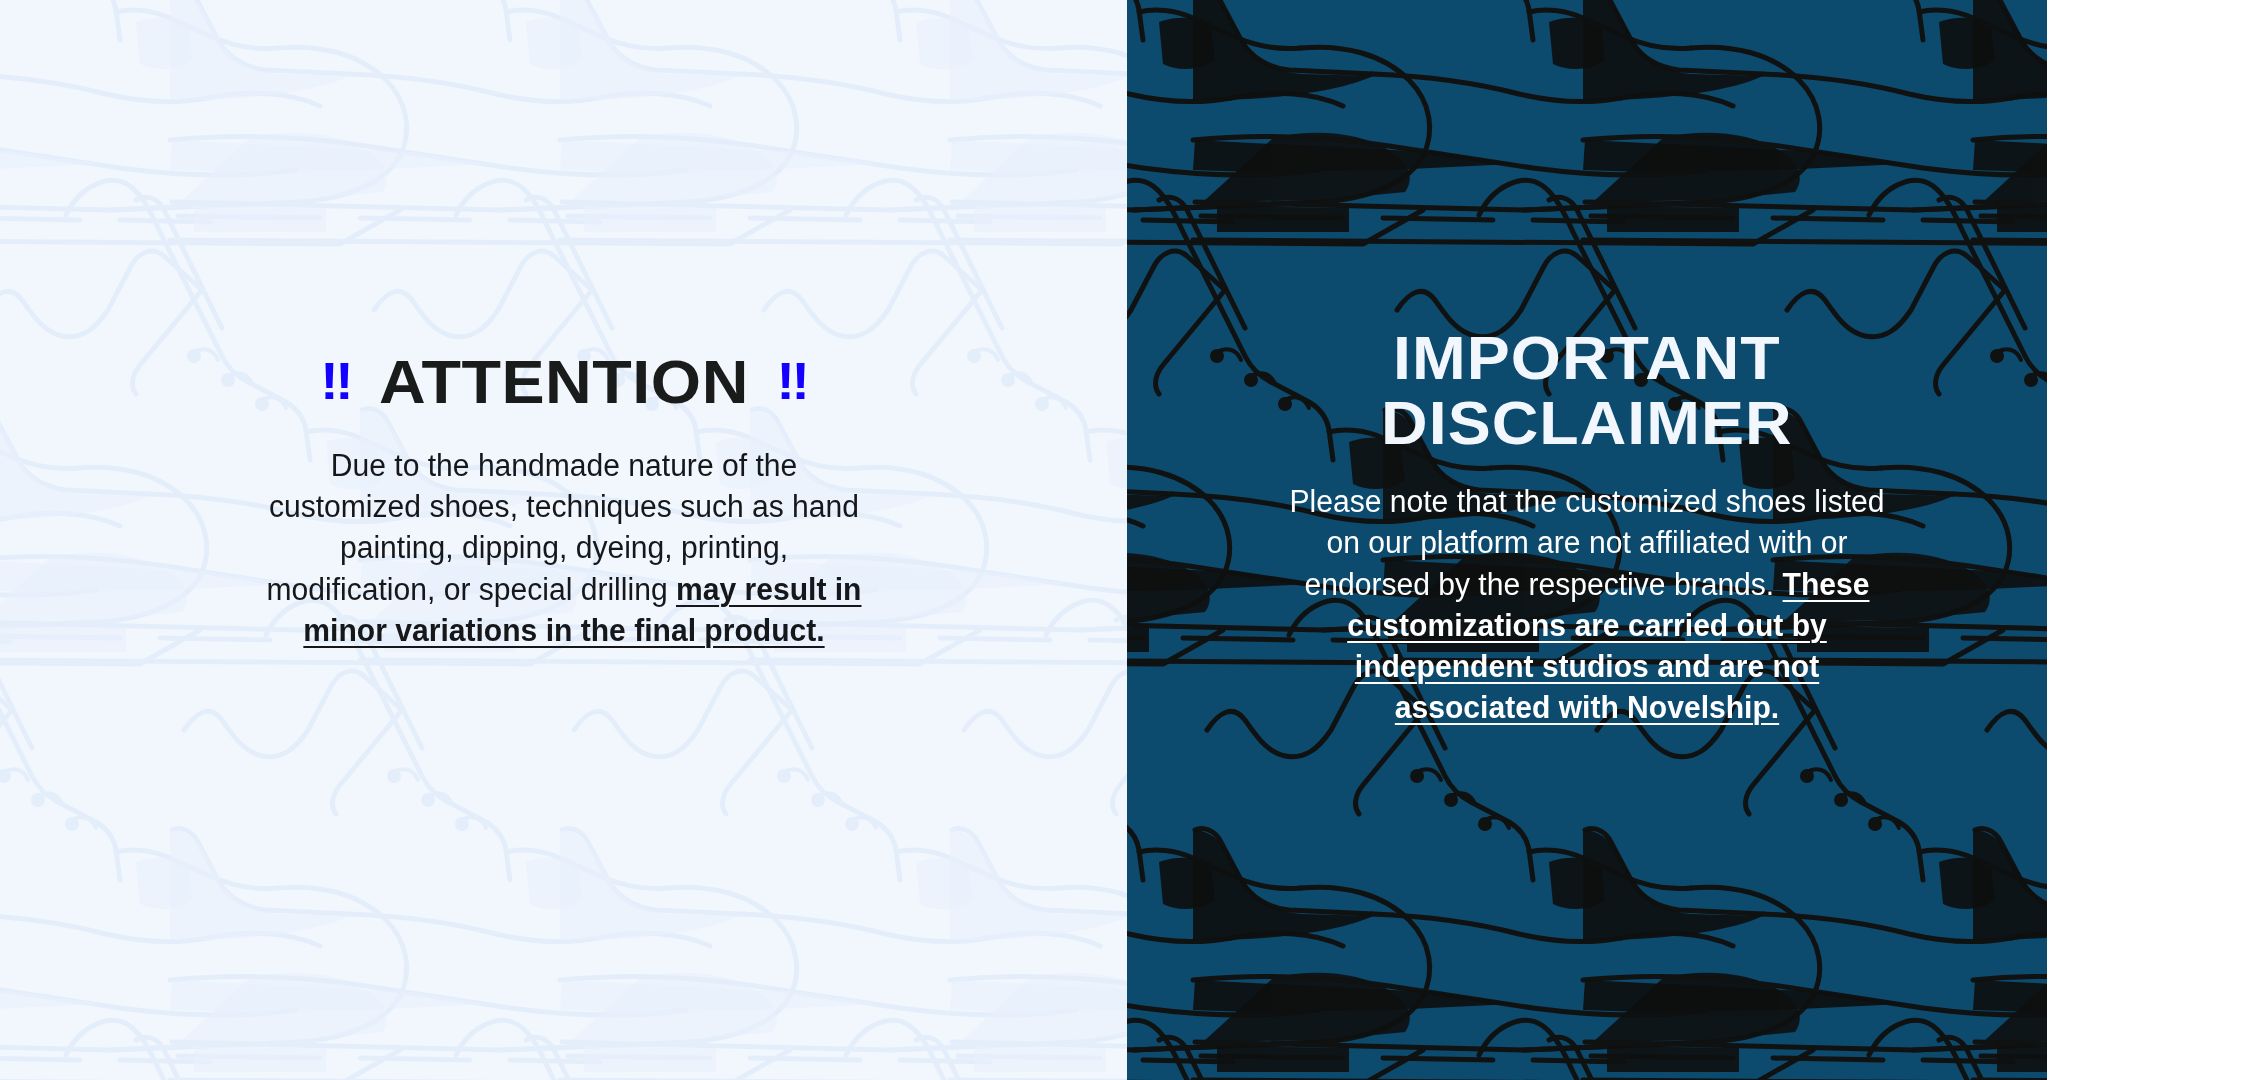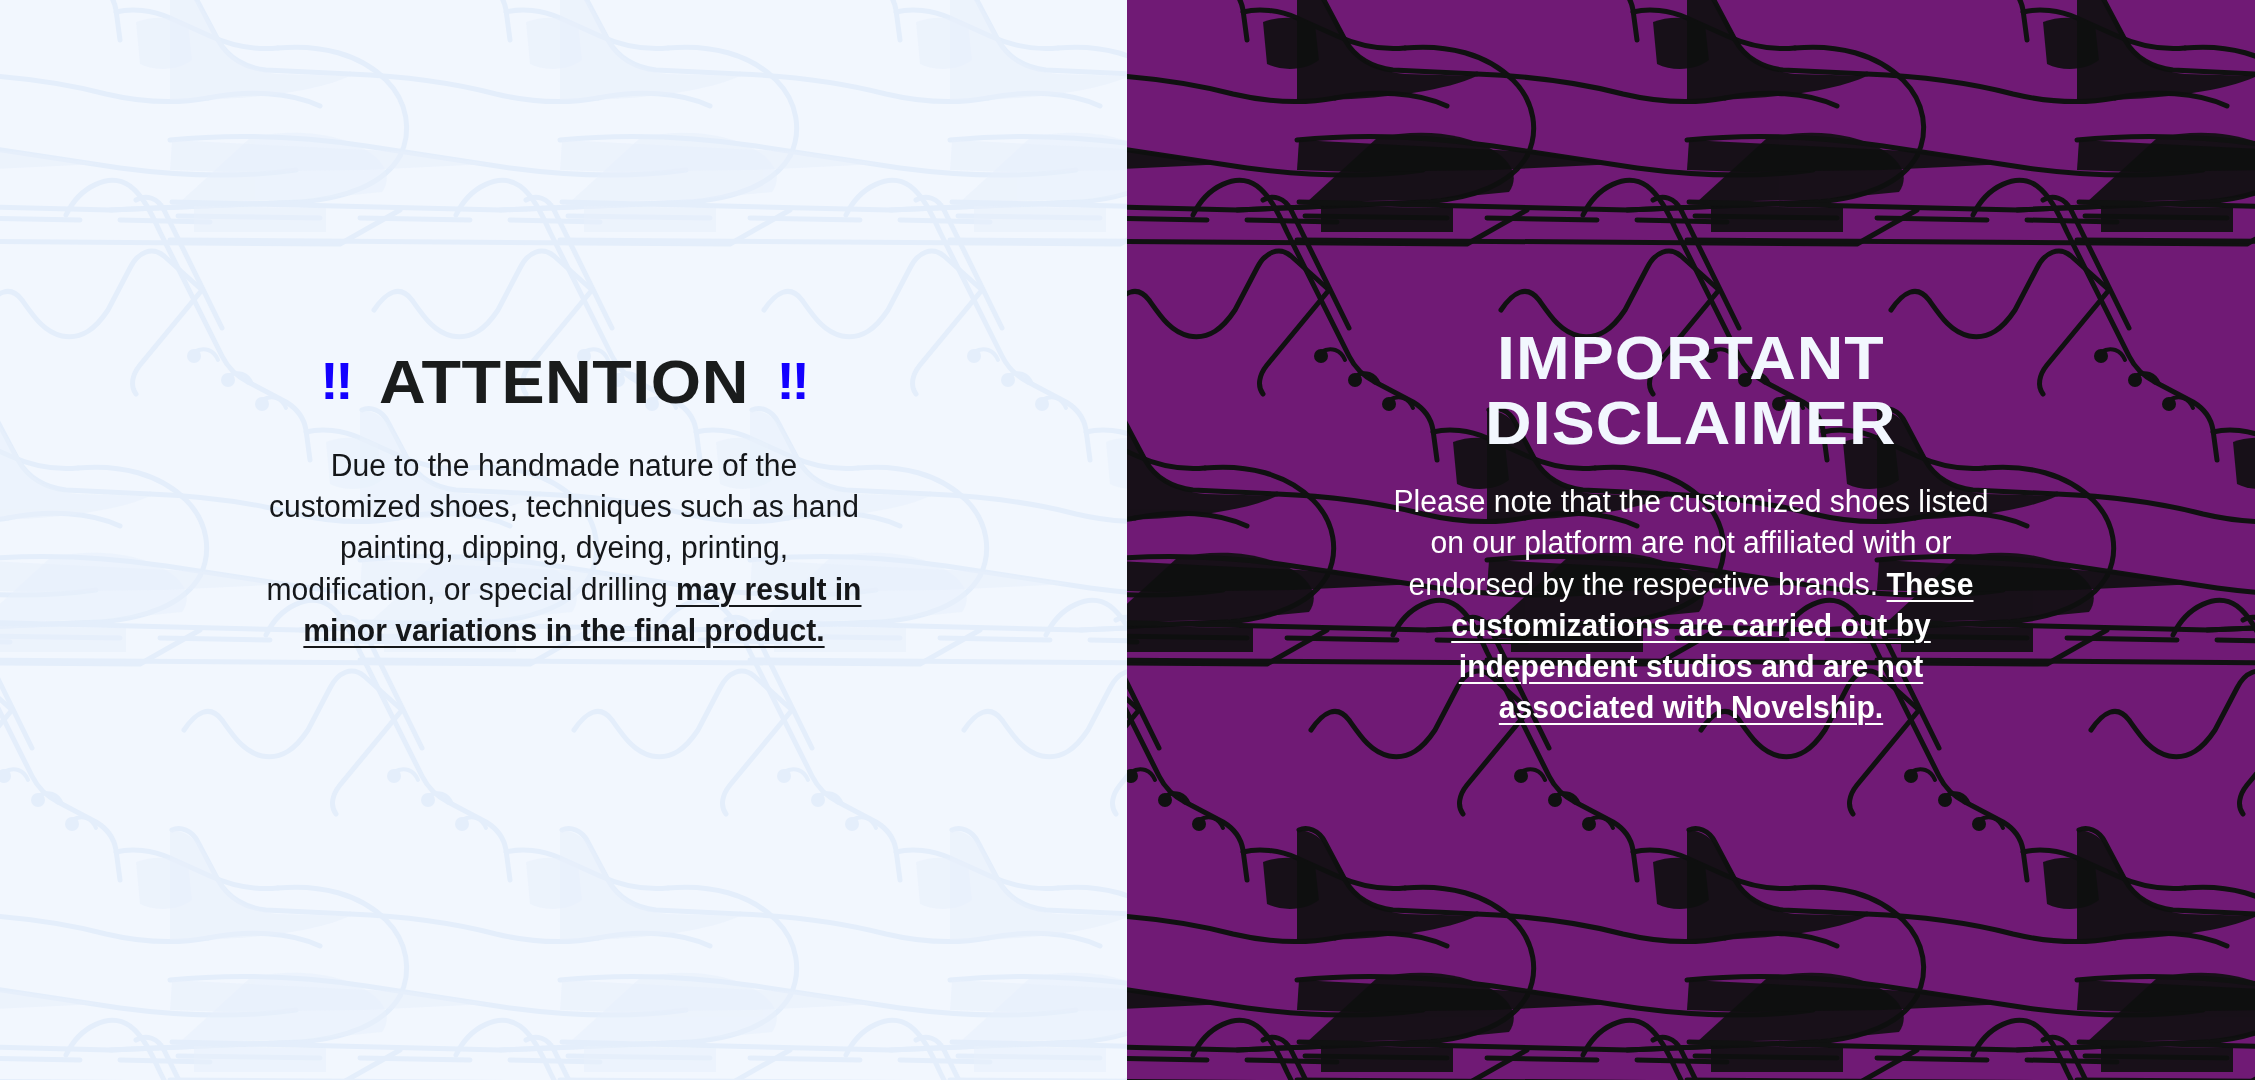--- a/index.html
+++ b/index.html
@@ -25,21 +25,21 @@
   .panel {
     position: relative;
     height: 1080px;
     overflow: hidden;
     display: flex;
     flex-direction: column;
     align-items: center;
     justify-content: flex-start;
   }
   .panel-left  { width: 1127px; background: #F2F7FE; }
-  .panel-right { width: 1128px; background: #701a75; }
+  .panel-right { width: 920px; background: #0c4a6e; }
 
   
   .wallpaper {
     position: absolute;
     inset: 0;
     pointer-events: none;
     z-index: 0;
   }
   .wallpaper svg { display: block; width: 100%; height: 100%; }
 

